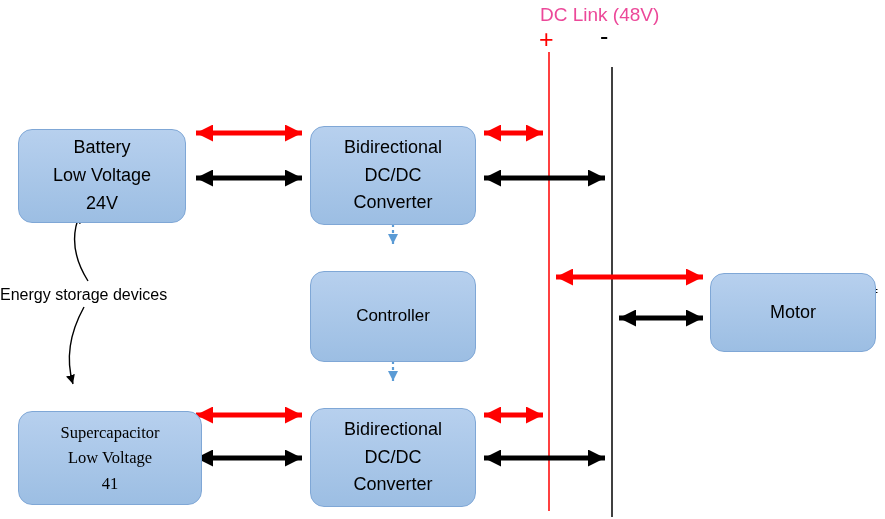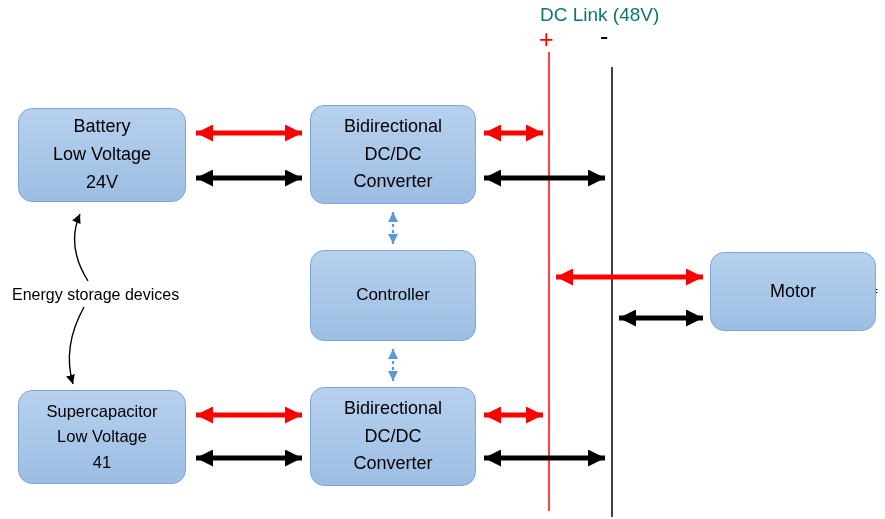--- a/index.html
+++ b/index.html
@@ -13,35 +13,35 @@
   .layer { position: absolute; left: 0; top: 0; }
 
   .block {
     position: absolute;
     box-sizing: border-box;
     border-radius: 14px;
     border: 1.6px solid #7FA7D6;
     background: linear-gradient(#B7D0EE, #9CBEE3);
     display: flex; flex-direction: column;
     align-items: center; justify-content: center;
-    color: #000; text-align: center;
+    color: #000; text-align: center; margin-top: 21px;
   }
   .block span { display: block; line-height: 1.55; }
 
   #battery          { left: 18px;  top: 108px; width: 168px; height: 94px; font-size: 18px; }
   #converter-top    { left: 310px; top: 105px; width: 166px; height: 99px; font-size: 18px; }
   #controller       { left: 310px; top: 250px; width: 166px; height: 91px; font-size: 17px; }
-  #supercap         { left: 18px;  top: 390px; width: 168px; height: 94px; font-size: 16.5px; }
+  #supercap         { left: 18px;  top: 390px; width: 184px; height: 94px; font-size: 16.5px; font-family: Liberation Serif, serif; }
   #converter-bottom { left: 310px; top: 387px; width: 166px; height: 99px; font-size: 18px; }
   #motor            { left: 710px; top: 252px; width: 166px; height: 79px; font-size: 18px; }
 
-  .dclink-label { position: absolute; left: 540px; top: 4px;  font-size: 19px; color: #0f766e; }
+  .dclink-label { position: absolute; left: 540px; top: 4px;  font-size: 19px; color: #ec4899; }
   .plus-sign    { position: absolute; left: 539px; top: 25px; font-size: 25px; color: #FF0000; }
   .minus-sign   { position: absolute; left: 600px; top: 22px; font-size: 25px; color: #000; }
-  .annotation   { position: absolute; left: 12px;  top: 286px; font-size: 16px; color: #000; }
+  .annotation   { position: absolute; left: 0;  top: 286px; font-size: 16px; color: #000; }
   .edge-mark    { position: absolute; left: 871px; top: 284px; font-size: 12px; color: #000; }
 </style>
 </head>
 <body>
 
 <svg class="layer" width="885" height="519" viewBox="0 0 885 519">
   <defs>
     <marker id="aR" viewBox="0 0 4 4" markerWidth="3.8" markerHeight="3.4" refX="4" refY="2" orient="auto-start-reverse">
       <path d="M0,0 L4,2 L0,4 Z" fill="#FF0000"></path>
     </marker>

